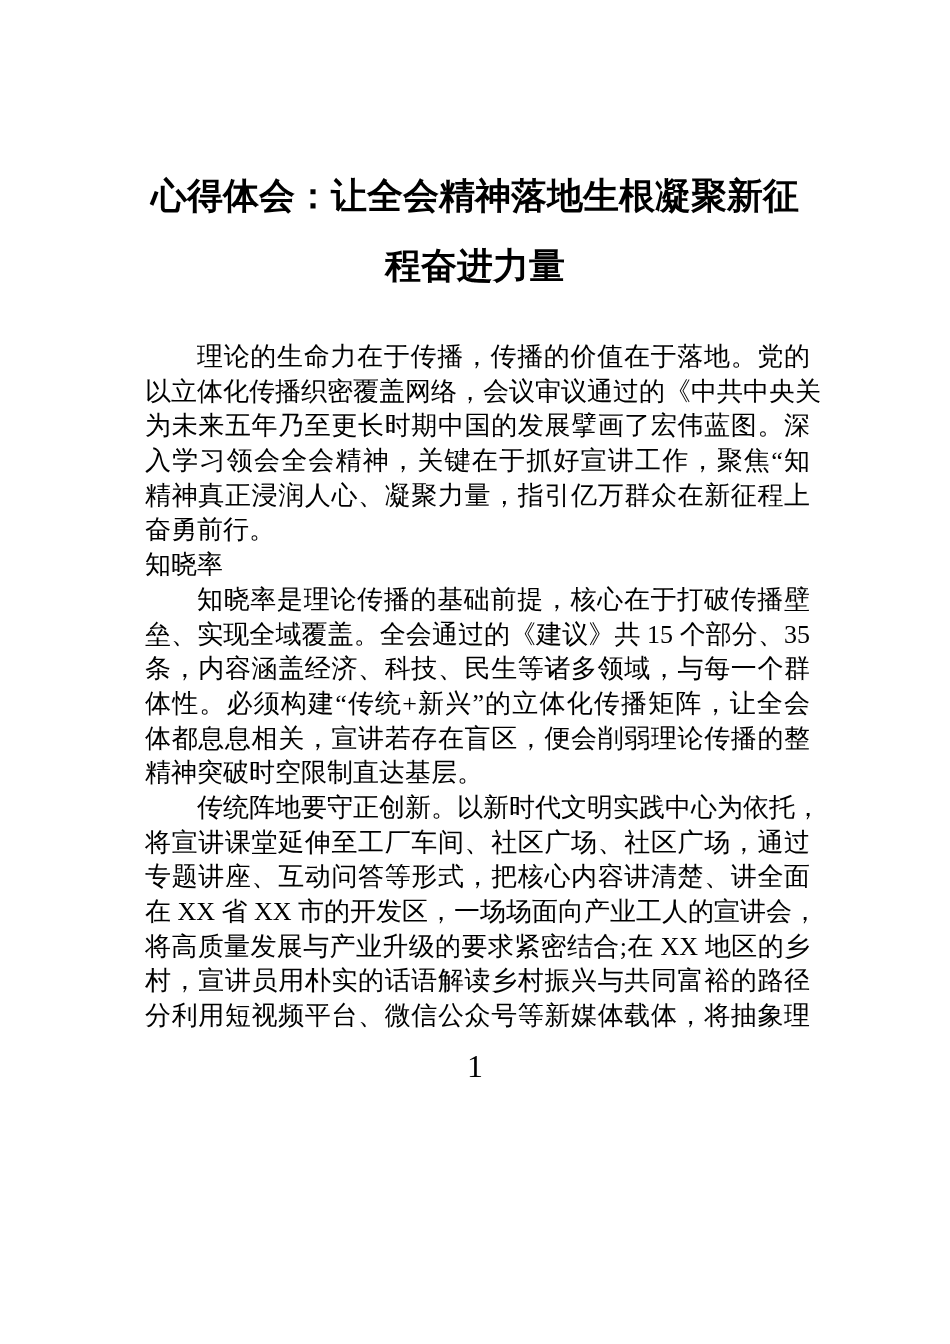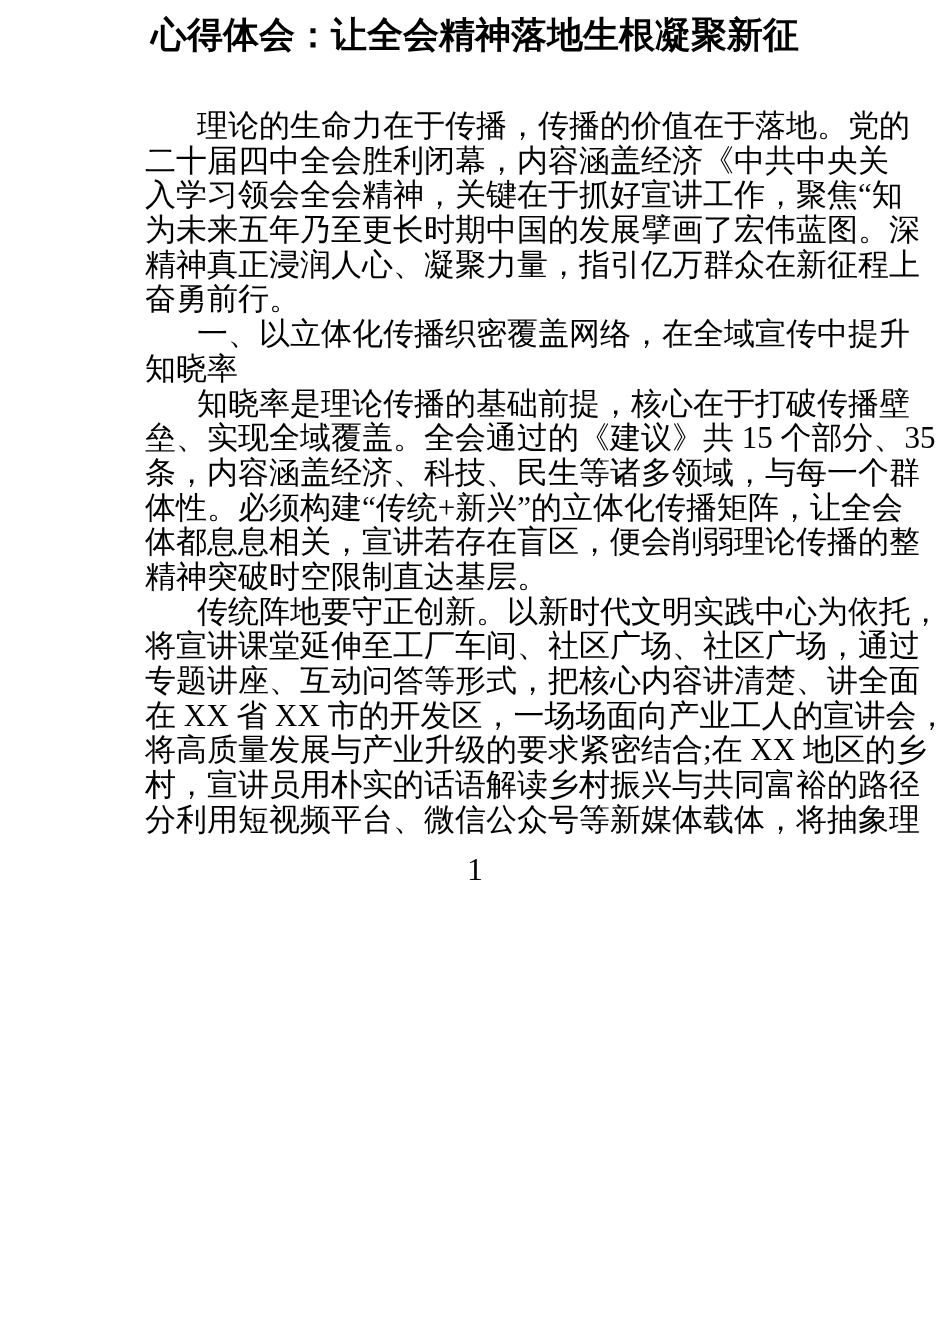--- a/index.html
+++ b/index.html
@@ -11,33 +11,34 @@
     position: relative;
     width: 950px;
     height: 1344px;
     background: #ffffff;
     color: #000000;
     overflow: hidden;
     
     font-family: "Liberation Serif", sans-serif;
   }
   .title {
+    padding-top: 161px;
     text-align: center;
     font-size: 36px;
     font-weight: bold;
     letter-spacing: 0px;
   }
   .title-line {
     line-height: 70px;
     white-space: nowrap;
   }
   .doc-body {
     margin: 39px 140px 0 145px;
     width: 665px;
-    font-size: 31px;
+    font-size: 26px;
   }
   .line {
     line-height: 34.7px;
     height: 34.7px;
     white-space: nowrap;
     text-align: justify;
     text-align-last: left;
     overflow: visible;
   }
   .line.fill {
@@ -52,29 +53,29 @@
     font-size: 32px;
     line-height: 36px;
   }
 </style>
 </head>
 <body>
 
 <div class="page" style="background: rgb(255, 255, 255); color: rgb(0, 0, 0);">
   <div class="title">
     <div class="title-line">心得体会：让全会精神落地生根凝聚新征</div>
+    <div class="title-line">程奋进力量</div>
   </div>
   <div class="doc-body">
       <div class="line indent fill">理论的生命力在于传播，传播的价值在于落地。党的</div>
-      <div class="line fill">二十届四中全会胜利闭幕，内容涵盖经济《中共中央关</div>
+      <div class="line fill">以立体化传播织密覆盖网络，会议审议通过的《中共中央关</div>
+      <div class="line fill">为未来五年乃至更长时期中国的发展擘画了宏伟蓝图。深</div>
       <div class="line fill">入学习领会全会精神，关键在于抓好宣讲工作，聚焦“知</div>
-      <div class="line fill">为未来五年乃至更长时期中国的发展擘画了宏伟蓝图。深</div>
       <div class="line fill">精神真正浸润人心、凝聚力量，指引亿万群众在新征程上</div>
       <div class="line">奋勇前行。</div>
-      <div class="line indent fill">一、以立体化传播织密覆盖网络，在全域宣传中提升</div>
       <div class="line">知晓率</div>
       <div class="line indent fill">知晓率是理论传播的基础前提，核心在于打破传播壁</div>
       <div class="line fill">垒、实现全域覆盖。全会通过的《建议》共 15 个部分、35</div>
       <div class="line fill">条，内容涵盖经济、科技、民生等诸多领域，与每一个群</div>
       <div class="line fill">体性。必须构建“传统+新兴”的立体化传播矩阵，让全会</div>
       <div class="line fill">体都息息相关，宣讲若存在盲区，便会削弱理论传播的整</div>
       <div class="line">精神突破时空限制直达基层。</div>
       <div class="line indent fill">传统阵地要守正创新。以新时代文明实践中心为依托，</div>
       <div class="line fill">将宣讲课堂延伸至工厂车间、社区广场、社区广场，通过</div>
       <div class="line fill">专题讲座、互动问答等形式，把核心内容讲清楚、讲全面</div>

